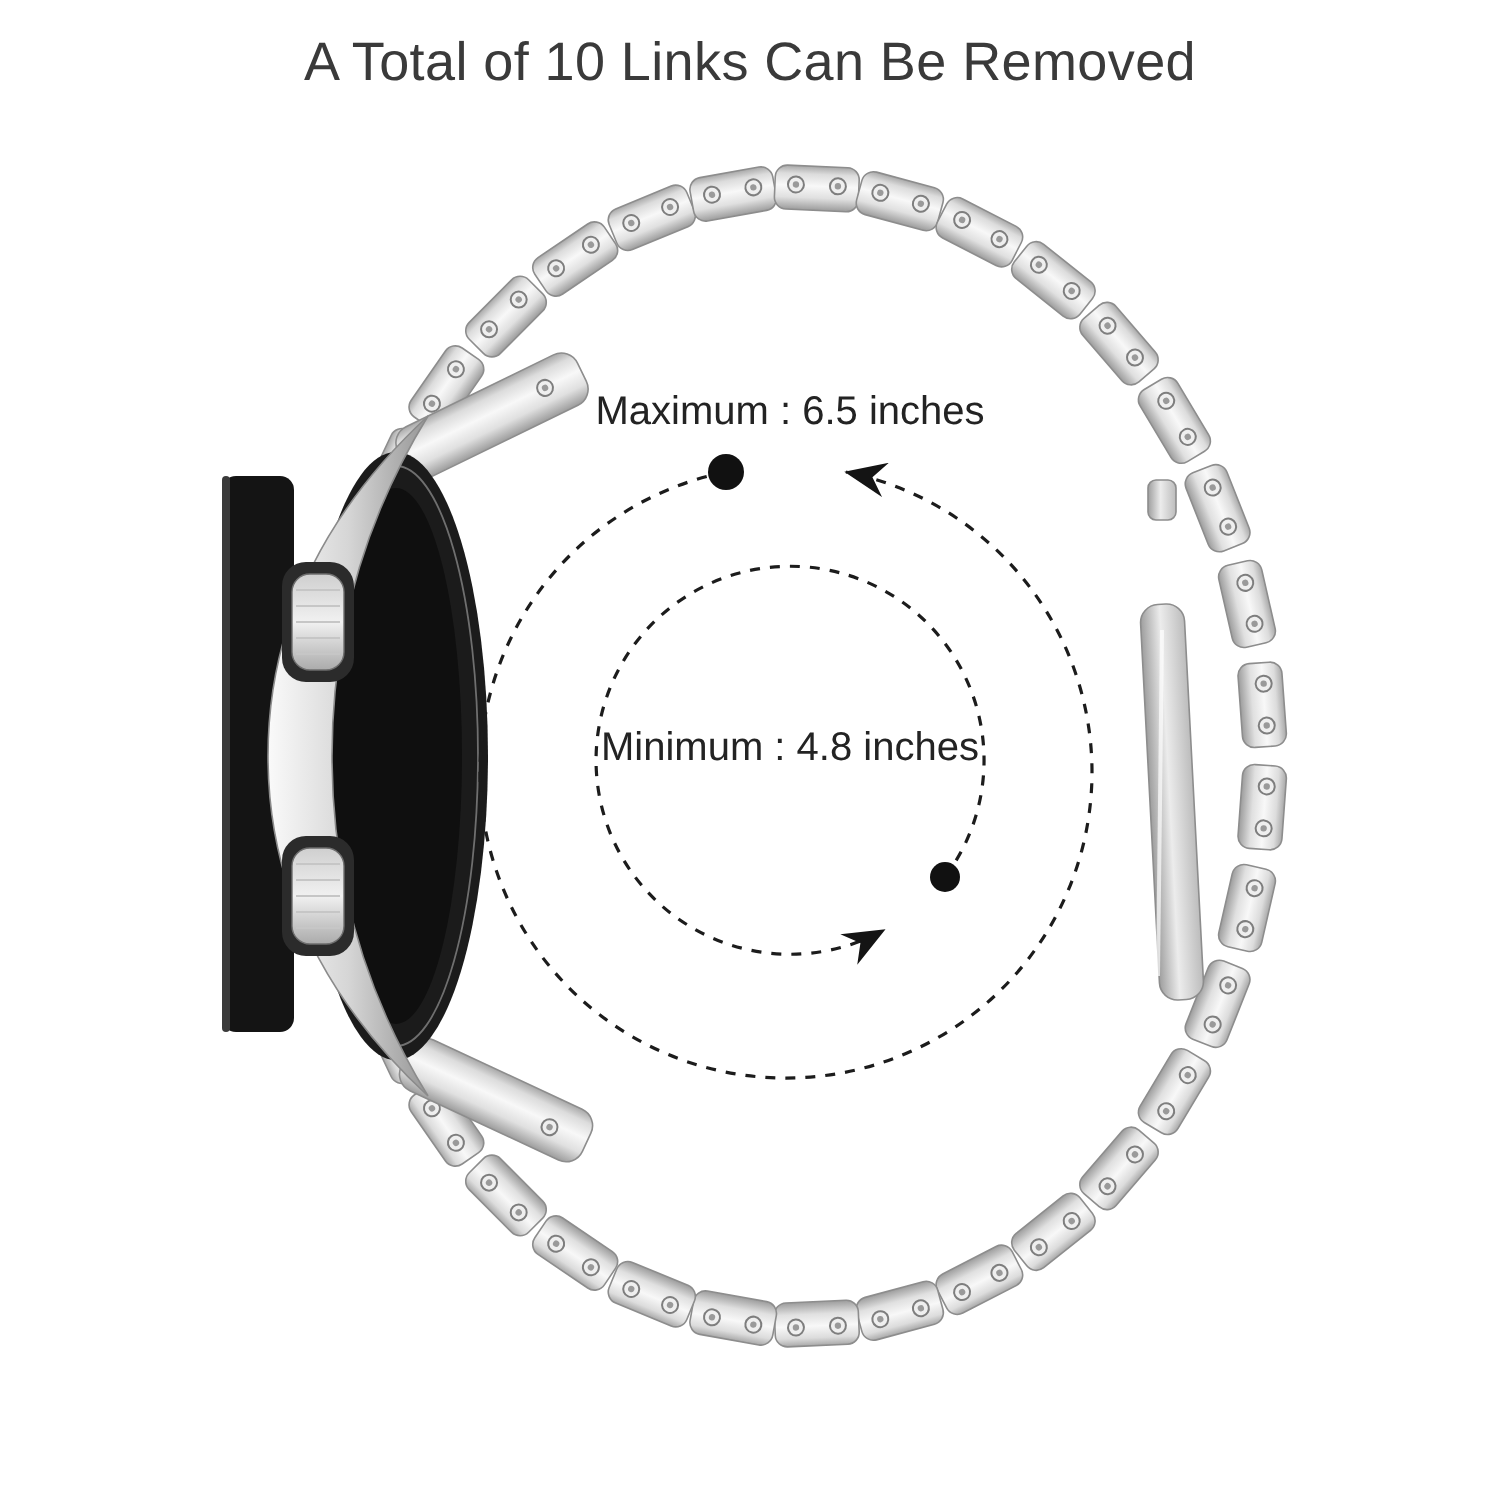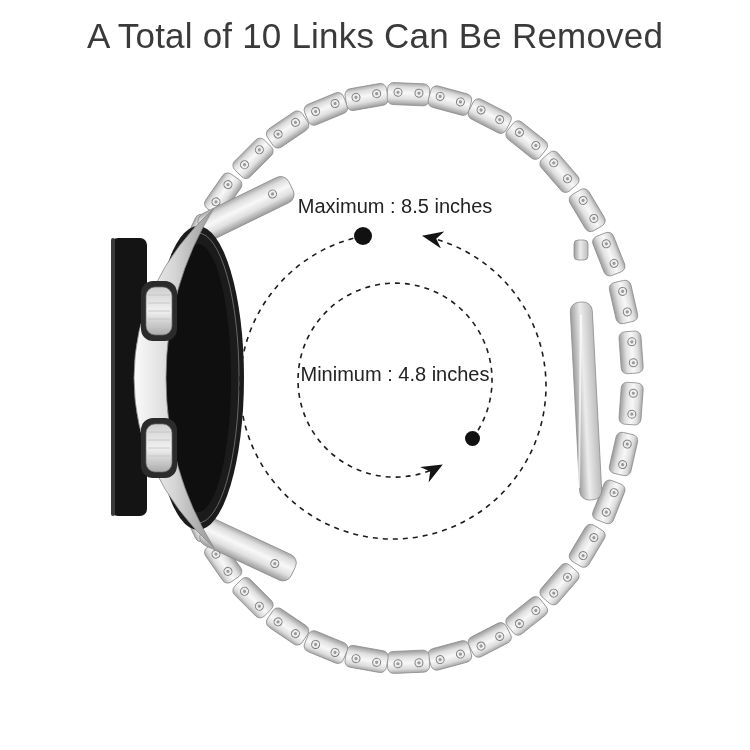--- a/index.html
+++ b/index.html
@@ -1,20 +1,20 @@
 <!DOCTYPE html>
 <html><head>
 <meta charset="utf-8">
 <style>
   html,body{margin:0;padding:0;background:#ffffff;}
   #stage{position:relative;width:750px;height:750px;background:#ffffff;overflow:hidden;
          font-family:"Liberation Sans","DejaVu Sans",sans-serif;}
   #figure-svg{position:absolute;left:0;top:0;}
   .label{position:absolute;white-space:nowrap;color:#232323;}
-  #title{left:0;top:16px;width:750px;text-align:center;font-size:35px;color:#3a3a3a;letter-spacing:.2px;}
+  #title{left:0;top:16px;width:750px;text-align:center;font-size:27px;color:#3a3a3a;letter-spacing:.2px;}
   #max-label{left:395px;top:195px;transform:translateX(-50%);font-size:20px;}
   #min-label{left:395px;top:363px;transform:translateX(-50%);font-size:20px;}
 </style>
 </head>
 <body>
 
 <div id="stage">
 
   <svg id="figure-svg" width="750" height="750" viewBox="0 0 750 750">
     <defs>
@@ -293,15 +293,15 @@
       </g>
     </g>
 
     <path d="M 363 236 A 153 153 0 1 0 423 236" fill="none" stroke="#1c1c1c" stroke-width="1.6" stroke-dasharray="5 5" marker-end="url(#arrowhead)"></path>
     <path d="M 472.5 438.5 A 97 97 0 1 0 442 465" fill="none" stroke="#1c1c1c" stroke-width="1.6" stroke-dasharray="5 5" marker-end="url(#arrowhead)"></path>
     <circle cx="363" cy="236" r="9" fill="#111111"></circle>
     <circle cx="472.5" cy="438.5" r="7.5" fill="#111111"></circle>
   </svg>
 
   <div id="title" class="label">A Total of 10 Links Can Be Removed</div>
-  <div id="max-label" class="label">Maximum : 8.5 inches</div>
+  <div id="max-label" class="label">Maximum : 6.5 inches</div>
   <div id="min-label" class="label">Minimum : 4.8 inches</div>
 </div>
 
 </body></html>

